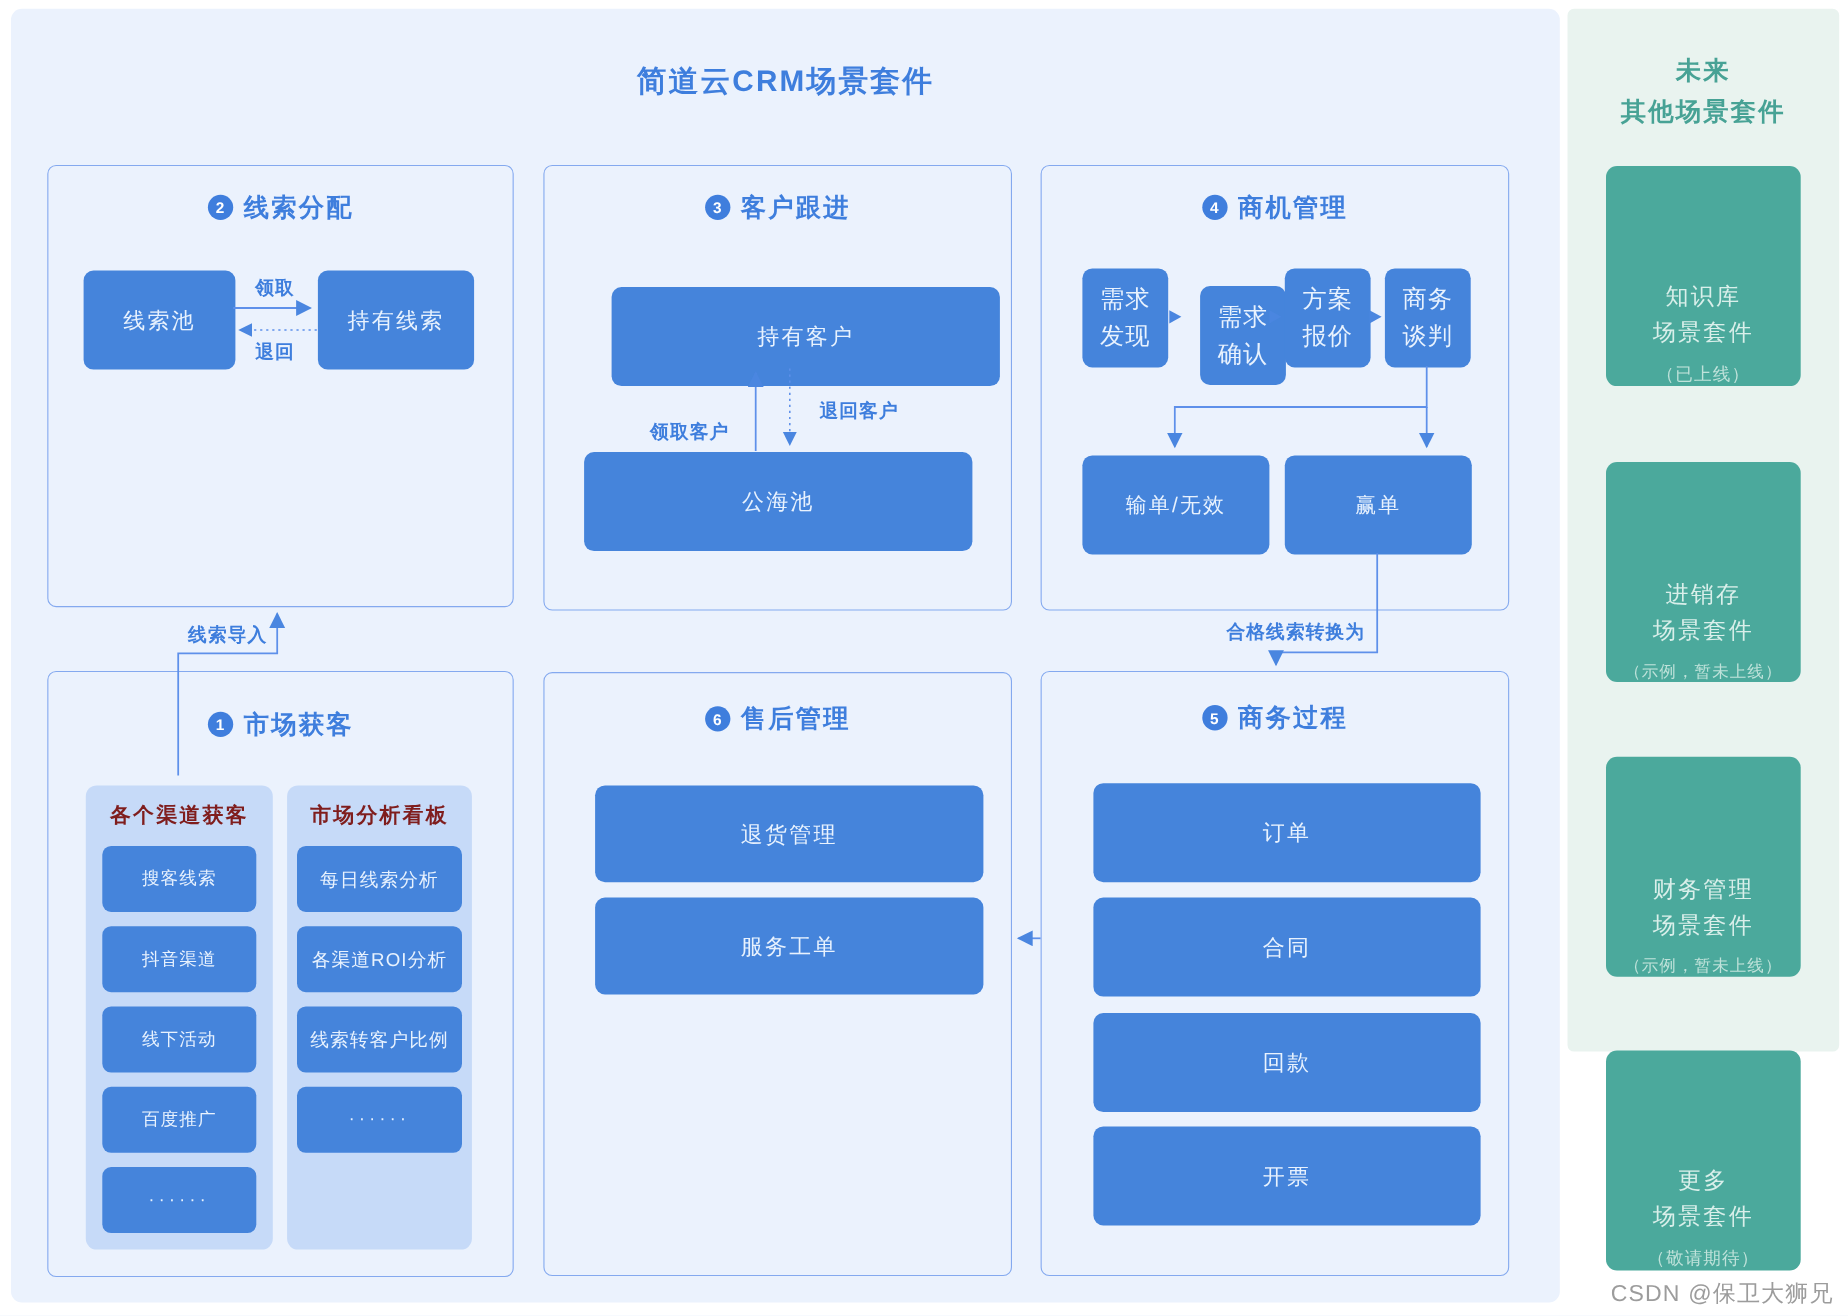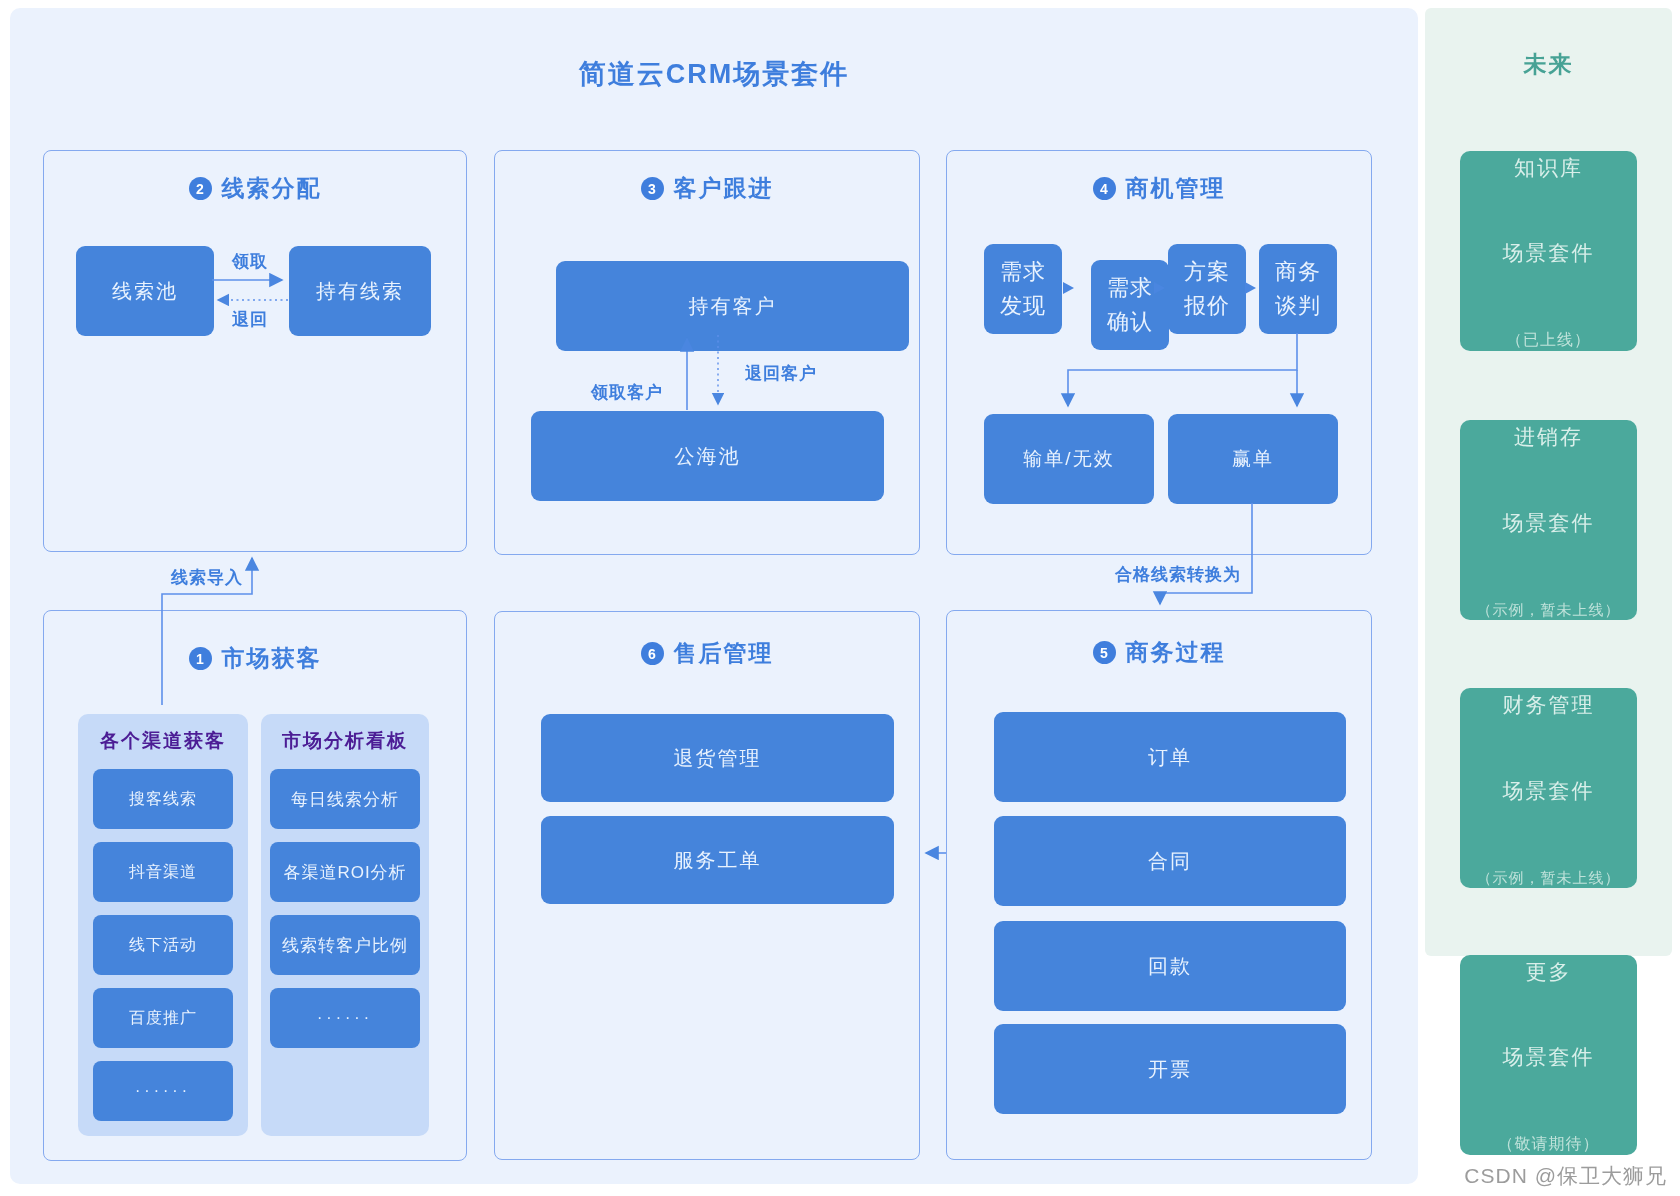--- a/index.html
+++ b/index.html
@@ -31,41 +31,41 @@
     position:absolute;background:#4584db;border-radius:9px;color:#e8f2fe;
     display:flex;align-items:center;justify-content:center;
     font-size:20px;letter-spacing:2px;
   }
   .stage-text{width:2.2em;text-align:center;font-size:22px;line-height:1.55;letter-spacing:1px;}
   .subpanel{
     position:absolute;background:#c6daf8;border-radius:10px;
     display:flex;flex-direction:column;align-items:center;
     padding-top:14px;box-sizing:border-box;
   }
-  .subpanel-title{color:#4c1d95;font-size:19px;font-weight:bold;letter-spacing:2px;margin-bottom:15px;}
+  .subpanel-title{color:#7f1d1d;font-size:19px;font-weight:bold;letter-spacing:2px;margin-bottom:15px;}
   .subitem{
     background:#4584db;border-radius:8px;color:#e8f2fe;font-size:16px;letter-spacing:1px;
     display:flex;align-items:center;justify-content:center;height:60px;margin-bottom:13px;flex:0 0 auto;
   }
   .arrow-label{
     position:absolute;transform:translateX(-50%);font-size:17px;color:#3e7edd;
     font-weight:bold;white-space:nowrap;letter-spacing:1px;
   }
   .lines-svg{position:absolute;left:0;top:0;pointer-events:none;}
   .sidebar{
     position:absolute;left:1425px;top:8px;width:247px;height:948px;
     background:#e9f3ef;border-radius:6px;
   }
   .sidebar-title{
     margin-top:38px;text-align:center;font-size:23px;font-weight:bold;color:#47a295;
     line-height:1.6;letter-spacing:2px;
   }
   .scene-card{
     position:absolute;left:35px;width:177px;height:200px;background:#4ba99c;border-radius:10px;
-    display:flex;flex-direction:column;align-items:center;justify-content:space-between;
+    display:flex;flex-direction:column;align-items:center;justify-content:flex-end;
   }
   .scene-card .l{color:#d9efea;font-size:21px;letter-spacing:2px;line-height:1.6;}
   .scene-card .note{color:#bfe2da;font-size:16px;margin-top:10px;letter-spacing:1px;}
   .watermark{
     position:absolute;right:13px;top:1162px;font-size:21px;color:#9c9c9c;letter-spacing:1px;
   }
 </style>
 </head>
 <body>
 
@@ -177,20 +177,21 @@
   <div class="arrow-label" style="left:240px;top:300px;">退回</div>
   <div class="arrow-label" style="left:617px;top:354px;margin-top:19px;">领取客户</div>
   <div class="arrow-label" style="left:771px;top:354px;">退回客户</div>
   <div class="arrow-label" style="left:197px;top:558px;">线索导入</div>
   <div class="arrow-label" style="left:1168px;top:555px;">合格线索转换为</div>
 </div>
 
 <div class="sidebar">
   <div class="sidebar-title">
     <div>未来</div>
+    <div>其他场景套件</div>
   </div>
   <div class="scene-card" style="top:143px;">
     <div class="l">知识库</div>
     <div class="l">场景套件</div>
     <div class="note">（已上线）</div>
   </div>
   <div class="scene-card" style="top:412px;">
     <div class="l">进销存</div>
     <div class="l">场景套件</div>
     <div class="note" style="font-size:15px;">（示例，暂未上线）</div>

